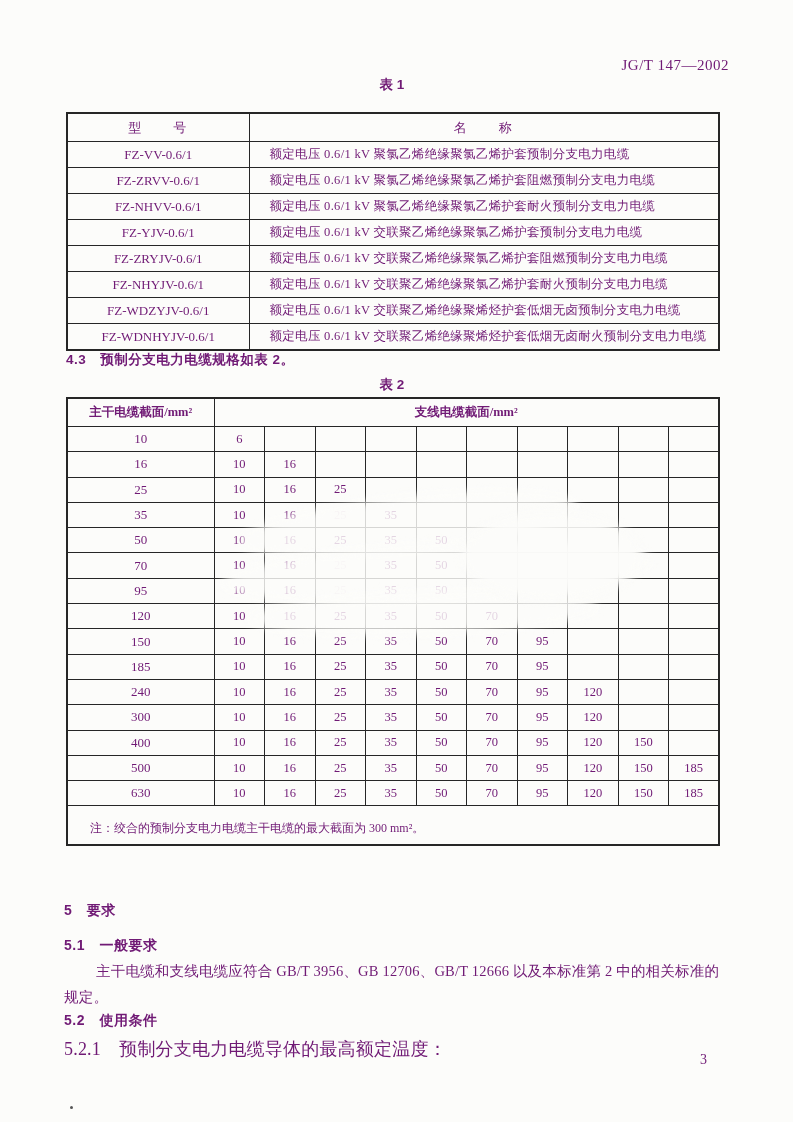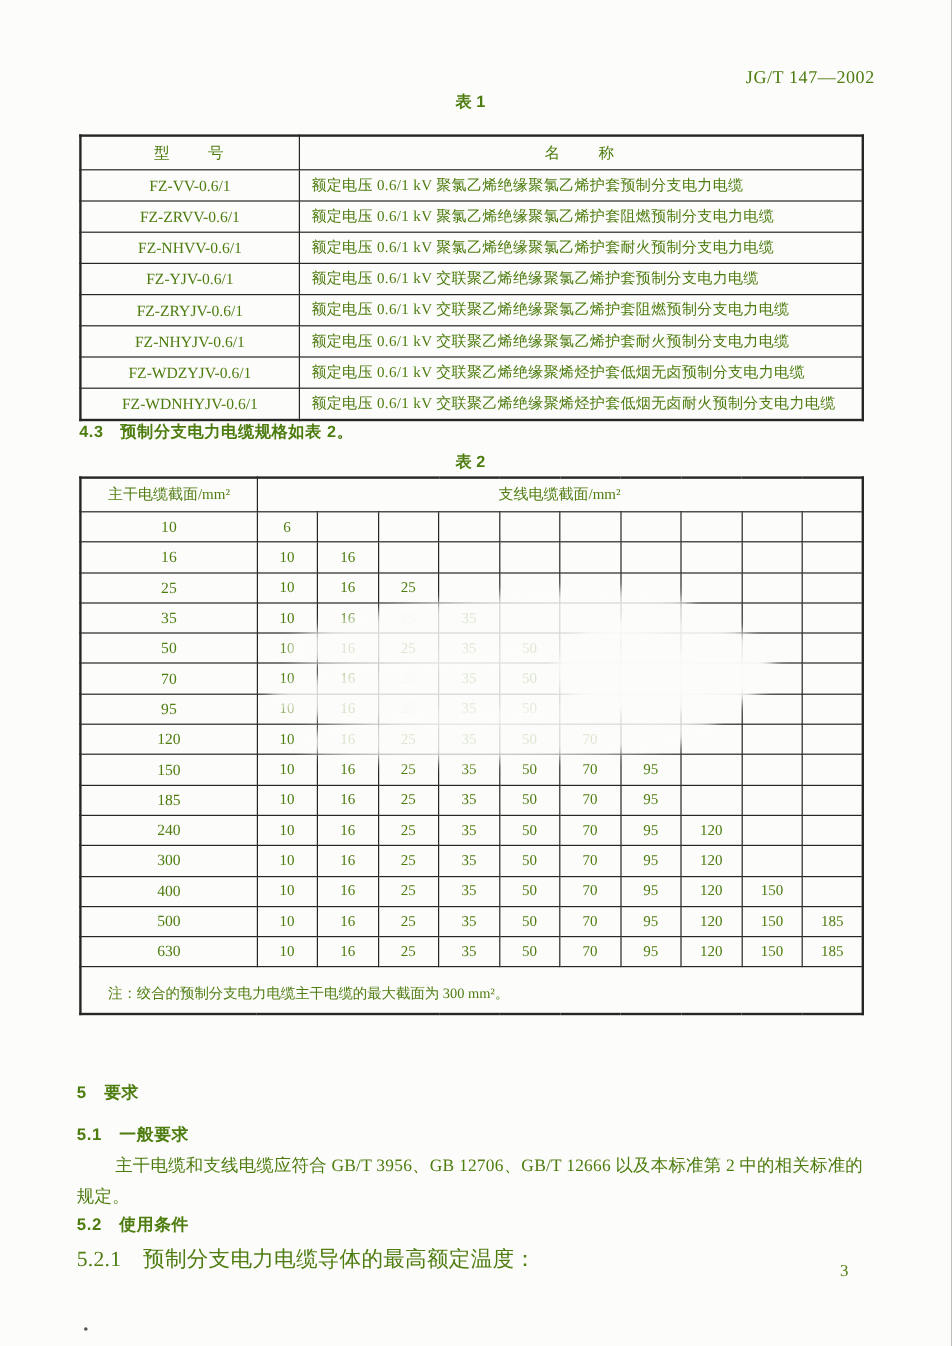--- a/index.html
+++ b/index.html
@@ -1,37 +1,37 @@
 <!DOCTYPE html>
 <html><head>
 <meta charset="utf-8">
 <style>
   html,body{margin:0;padding:0;background:#888;}
   .page{
     position:relative;width:793px;height:1122px;margin:0 auto;
-    background:#fcfcfa;color:#4d7c0f;overflow:hidden;
+    background:#fcfcfa;color:#701a75;overflow:hidden;
     font-family:"Liberation Serif","DejaVu Serif",serif;
   }
   .doc-code{position:absolute;top:57px;right:64px;font-size:15px;letter-spacing:.5px;}
   .tbl-caption{position:absolute;left:66px;width:652px;text-align:center;
     font-family:"Liberation Sans","DejaVu Sans",sans-serif;font-weight:bold;font-size:13.5px;}
   #caption-t1{top:76px;}
   #caption-t2{top:376px;}
   table{border-collapse:collapse;table-layout:fixed;position:absolute;}
   table,th,td{border:1px solid #262626;}
   table{border-width:2px;}
   th,td{padding:0;text-align:center;vertical-align:middle;overflow:hidden;white-space:nowrap;}
   
   #table1{left:66px;top:112px;width:652px;}
   #table1 th{height:27px;font-size:13px;font-weight:normal;letter-spacing:2px;}
   #table1 td{height:25px;font-size:13px;}
-  #table1 td.t1-name{text-align:left;padding-left:10px;font-size:12.5px;letter-spacing:.3px;}
+  #table1 td.t1-name{text-align:left;padding-left:20px;font-size:12.5px;letter-spacing:.3px;}
   
   #table2{left:66px;top:397px;width:652px;}
-  #table2 th{height:27px;font-size:12.5px;font-weight:normal;}
+  #table2 th{height:27px;font-size:12.5px;font-weight:bold;}
   #table2 td{height:24.3px;font-size:12.5px;}
   #table2 td.t2-main{font-size:13px;}
   #table2 td.note-cell{text-align:left;padding:12px 8px 6px 22px;font-size:12px;height:20px;}
   td.faded{opacity:.18;}
   
   .smudge{position:absolute;background:rgba(252,252,250,.82);border-radius:50%;
     filter:blur(5px);pointer-events:none;}
   #smudge-1{left:238px;top:496px;width:340px;height:56px;transform:rotate(-6deg);}
   #smudge-2{left:222px;top:543px;width:430px;height:58px;transform:rotate(-3deg);}
   #smudge-3{left:248px;top:592px;width:350px;height:42px;transform:rotate(-2deg);}

